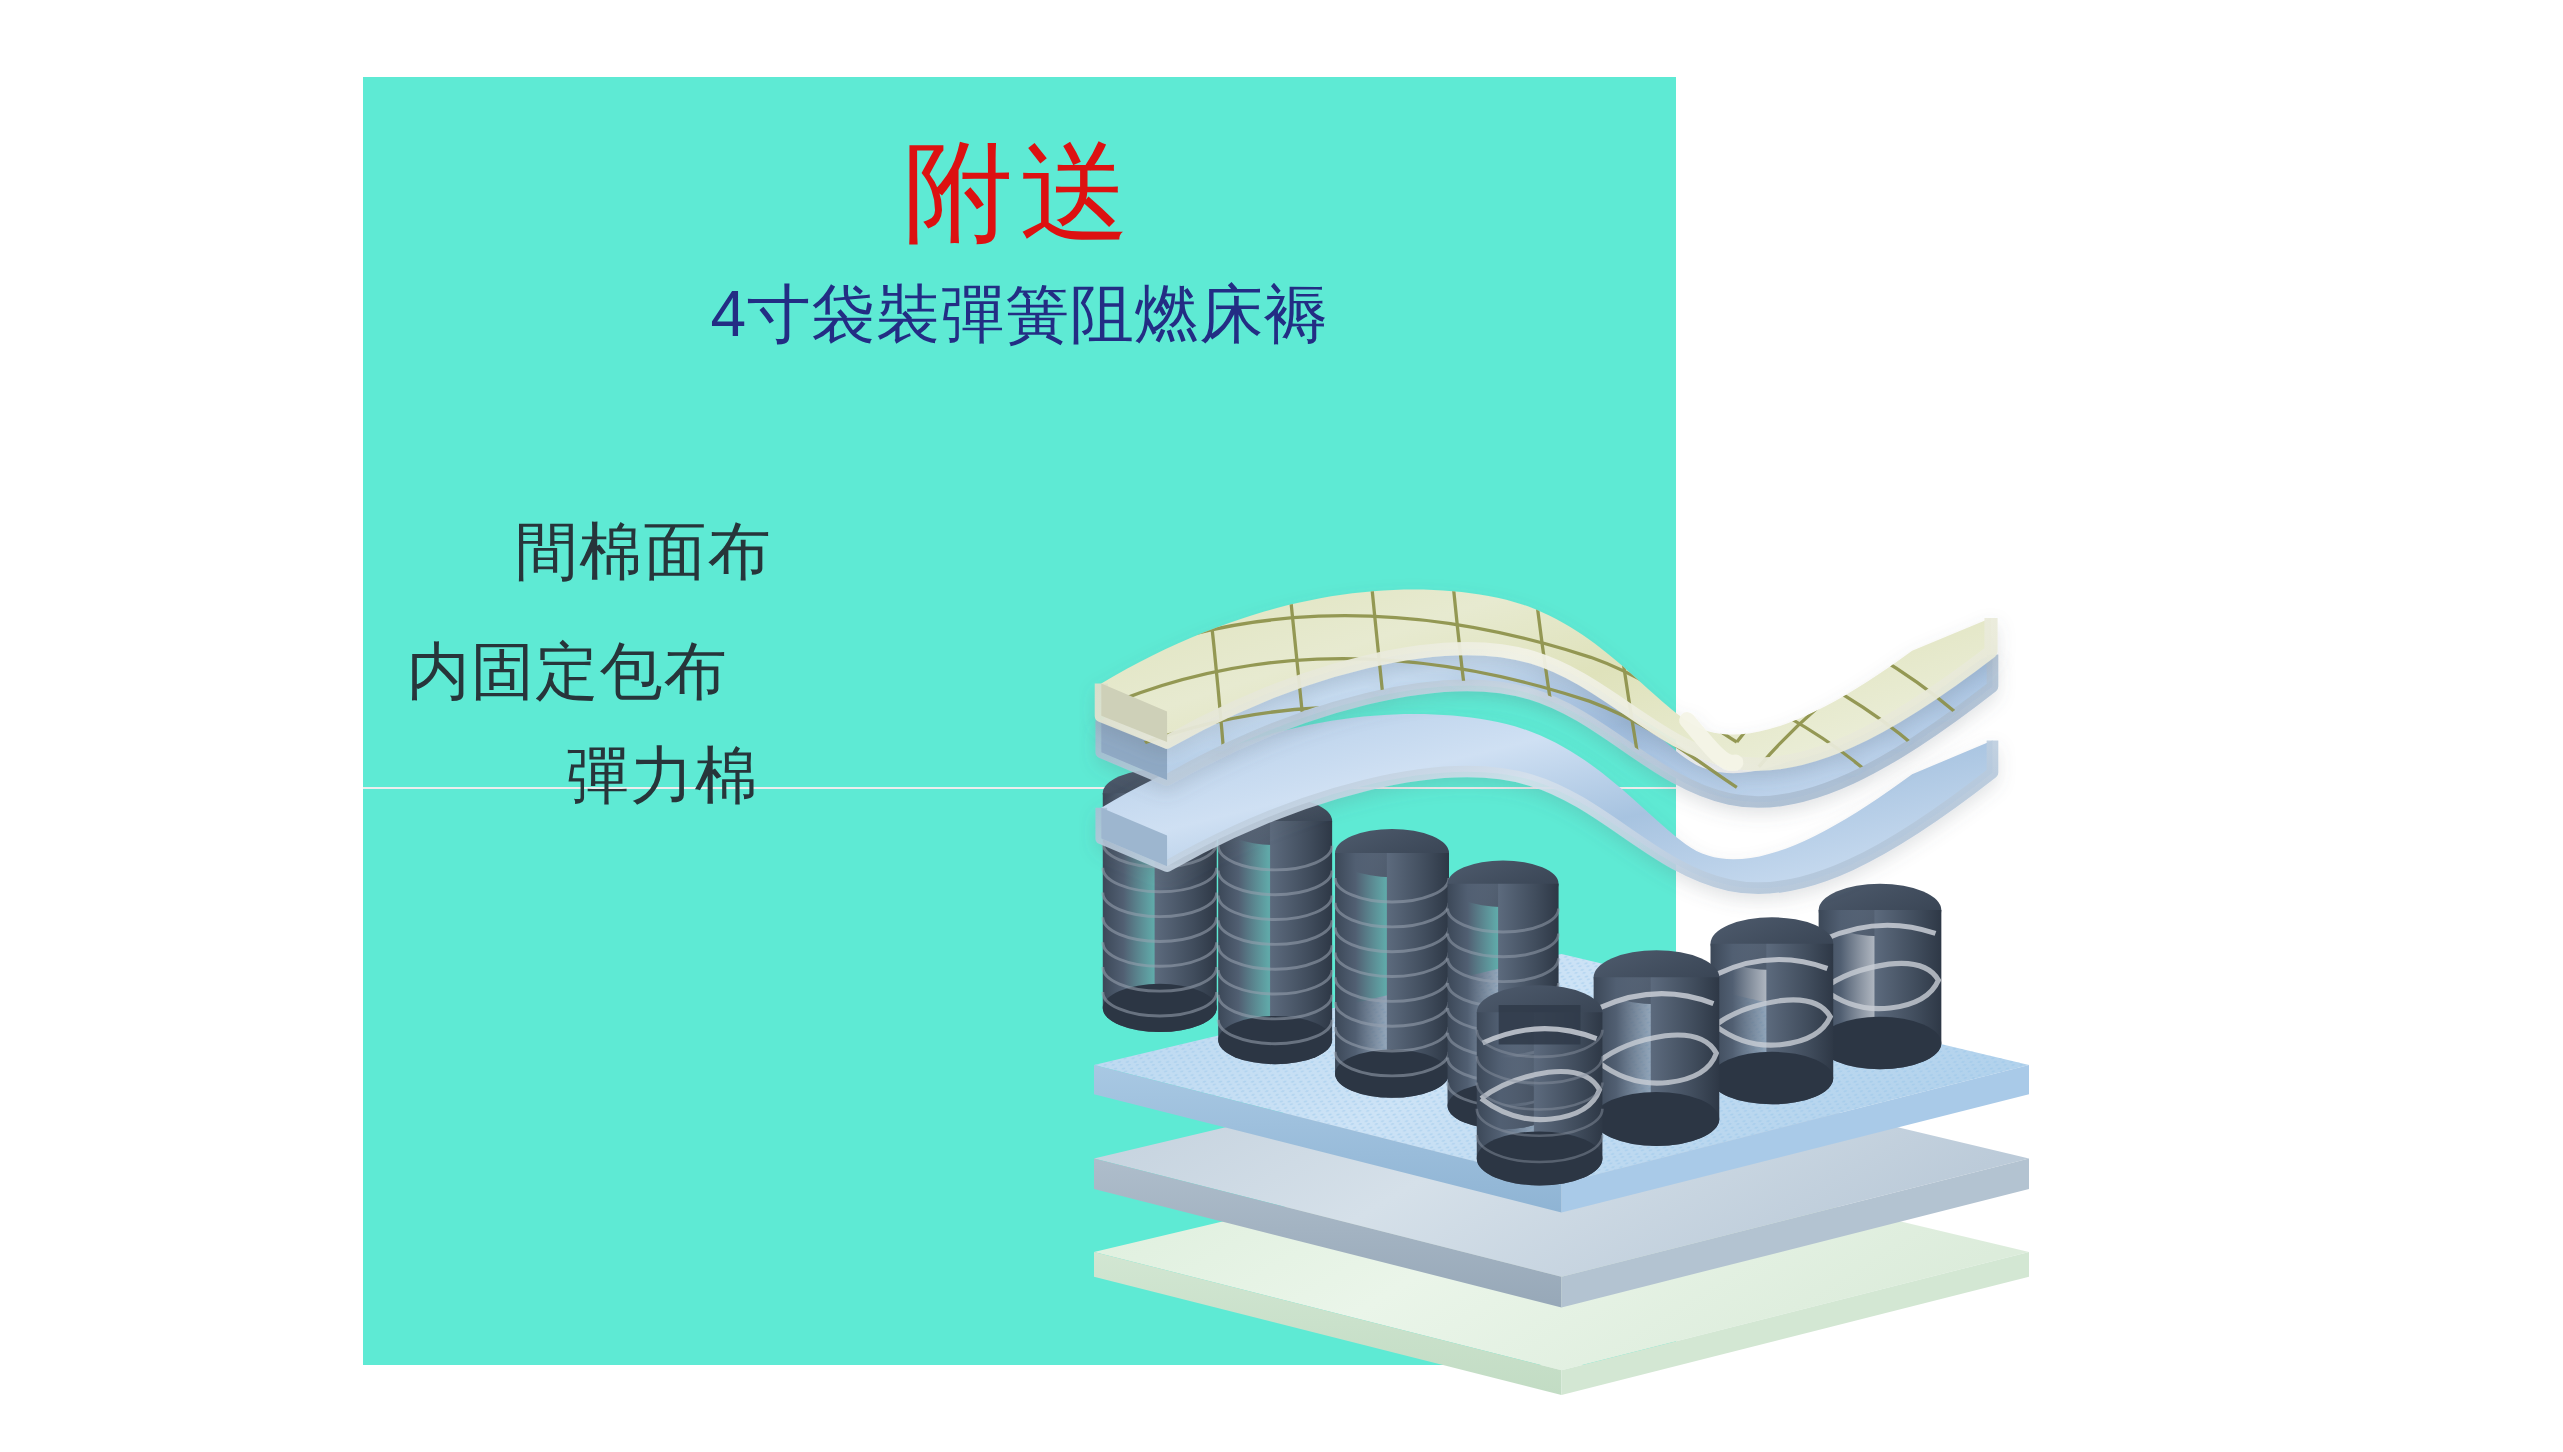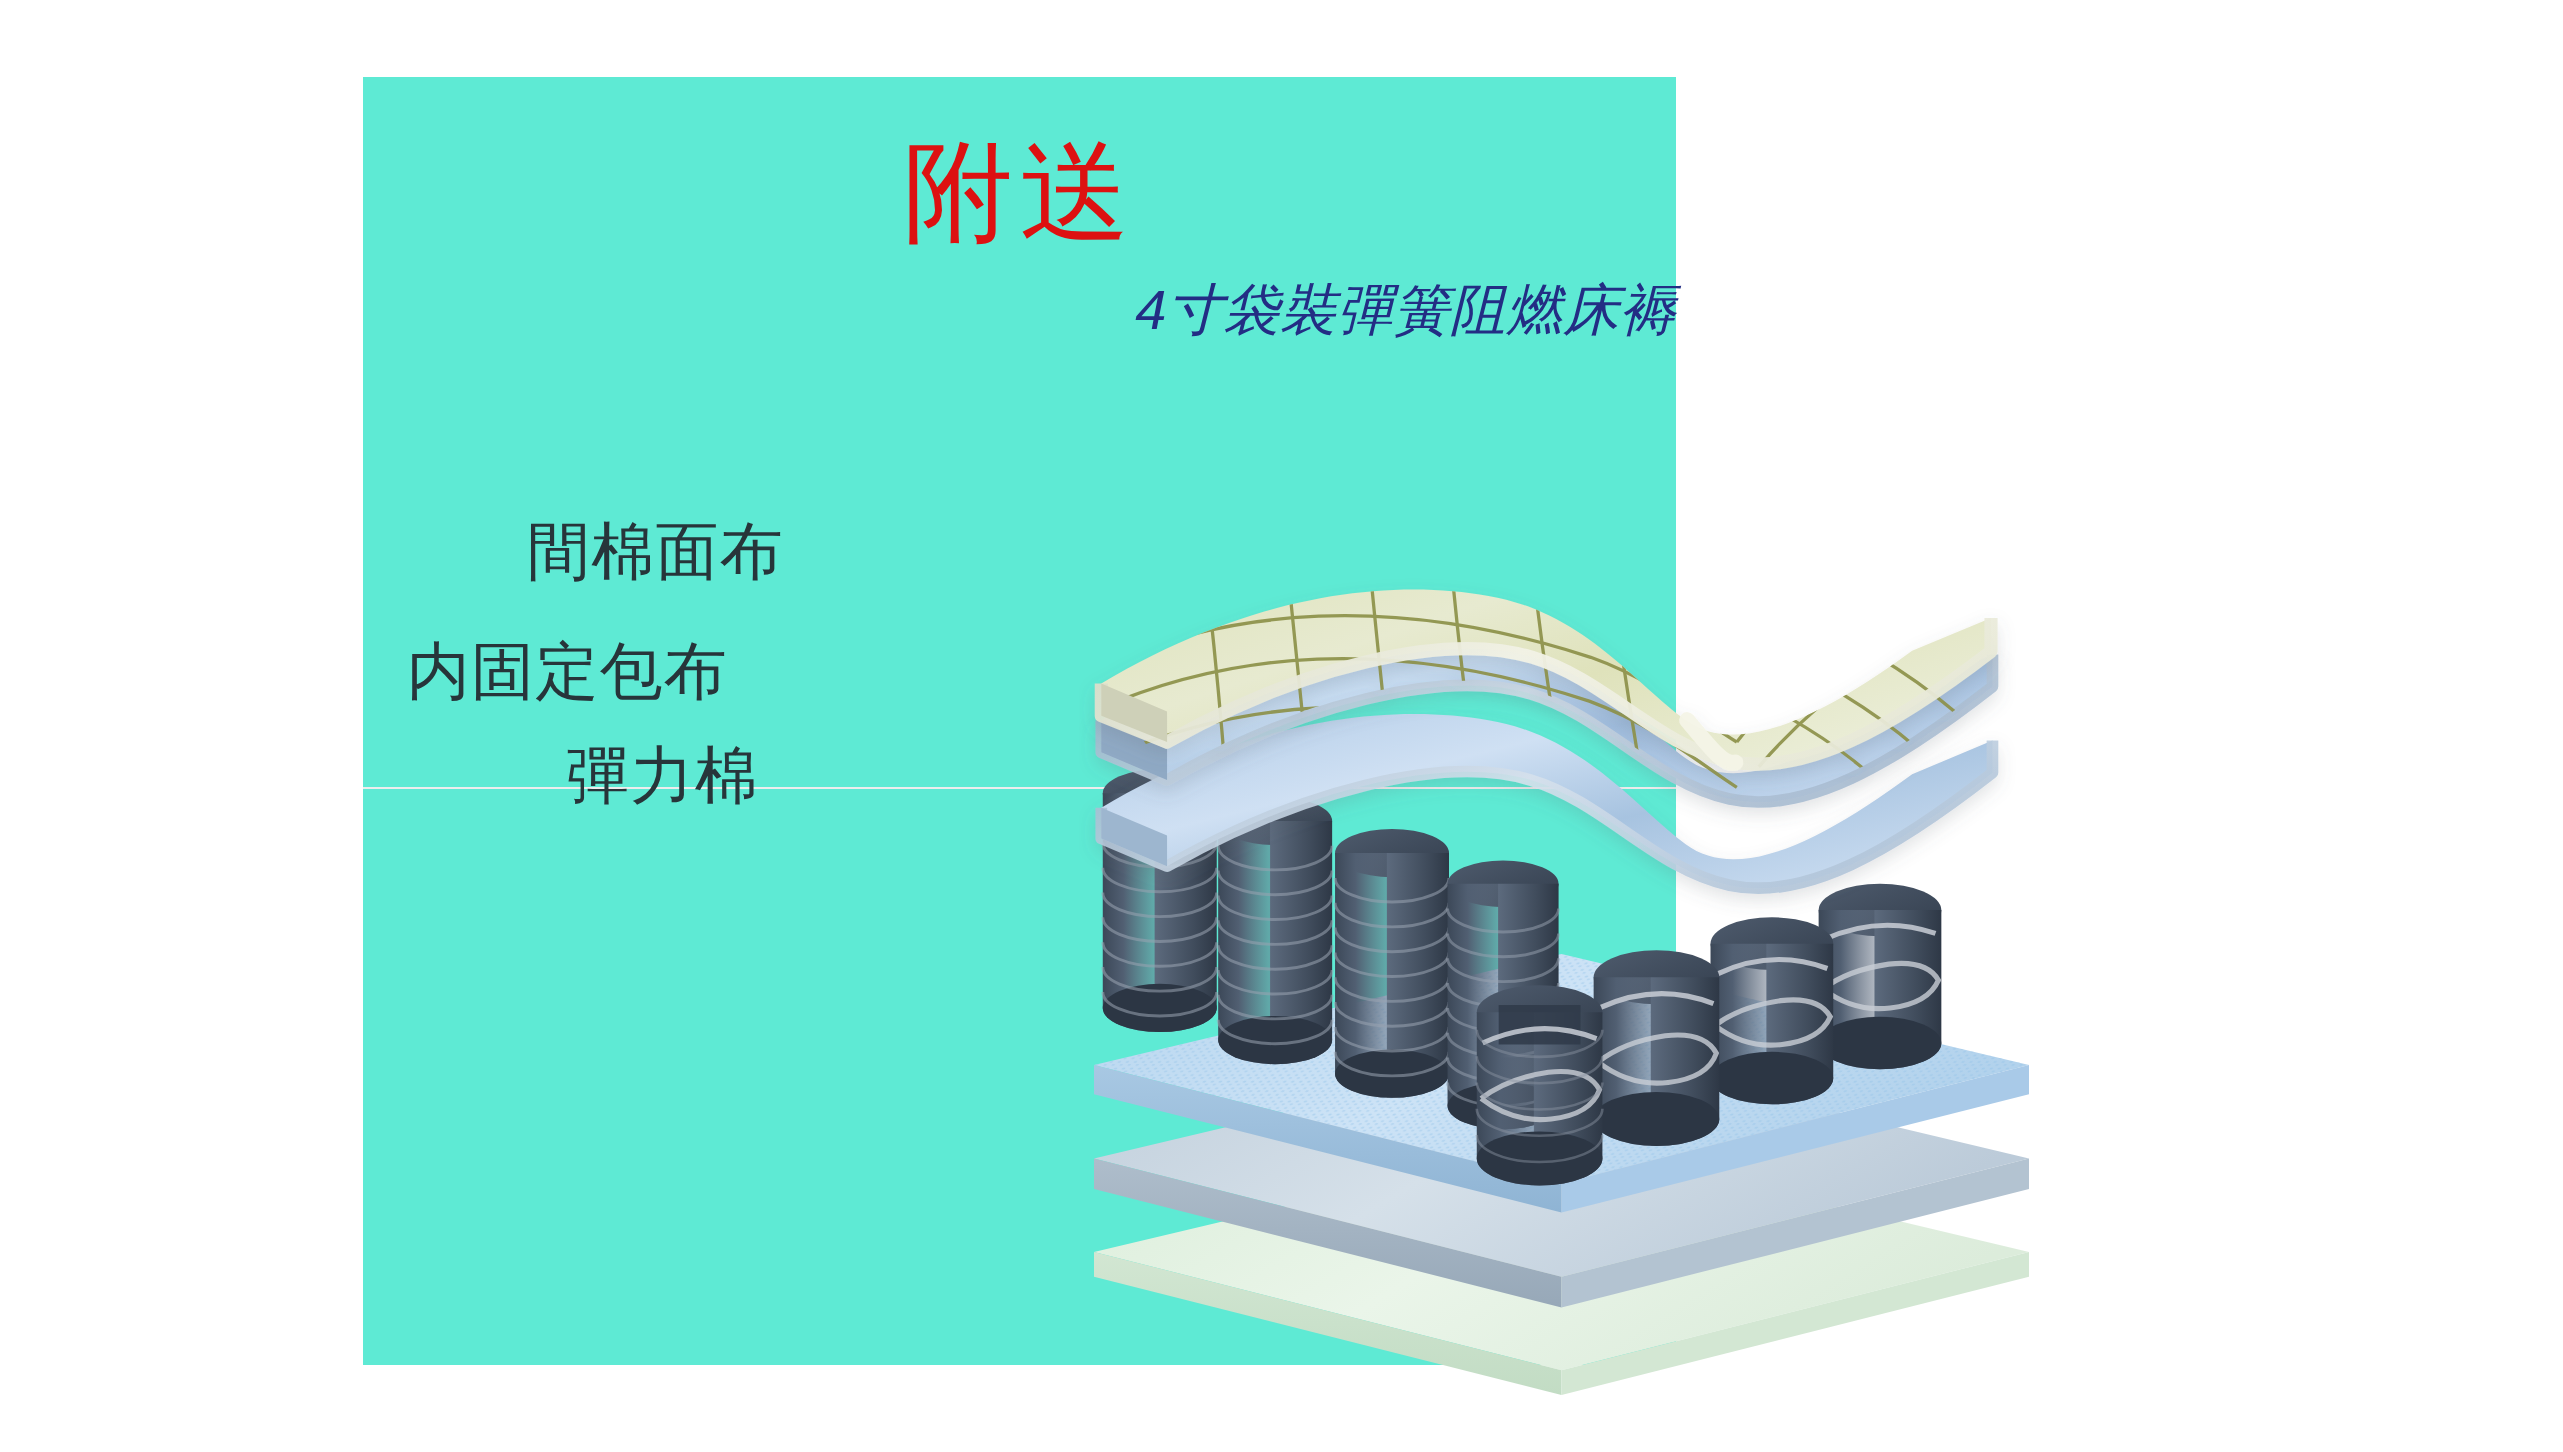--- a/index.html
+++ b/index.html
@@ -12,28 +12,28 @@
   
   #panel{position:absolute;left:363px;top:77px;width:1313px;height:1288px;
          background:#5eead4;}
   #panel-seam{position:absolute;left:0;top:710px;width:100%;height:1.5px;
               background:#ededed;}
 
   
   #title-red{position:absolute;left:0;top:60px;width:100%;text-align:center;
              color:#dd1111;font-size:110px;line-height:1;letter-spacing:.06em;
              font-weight:400;white-space:nowrap;}
-  #title-blue{position:absolute;left:0;top:205px;width:100%;text-align:right;
-              color:#232d84;font-size:56px;line-height:1;letter-spacing:.01em;
-              font-weight:400;white-space:nowrap;font-style:italic;}
+  #title-blue{position:absolute;left:0;top:205px;width:100%;text-align:center;
+              color:#232d84;font-size:64px;line-height:1;letter-spacing:.01em;
+              font-weight:400;white-space:nowrap;}
 
   
   .caption{position:absolute;color:#27353a;font-size:63px;line-height:1;
            white-space:nowrap;letter-spacing:.02em;text-align:right;}
-  #cap-0{left:16px;top:443px;width:363px;padding-left:42px;}
+  #cap-0{left:4px;top:443px;width:363px;padding-left:42px;}
   #cap-1{left:0px;top:563px;width:365px;}
   #cap-2{left:0px;top:667px;width:363px;padding-left:33px;}
   #cap-3{left:0px;top:756px;width:364px;}
 
   
   #stage{position:absolute;left:716px;top:424px;width:965px;height:935px;}
   #stage svg{display:block;width:100%;height:100%;}
 </style>
 </head>
 <body>

